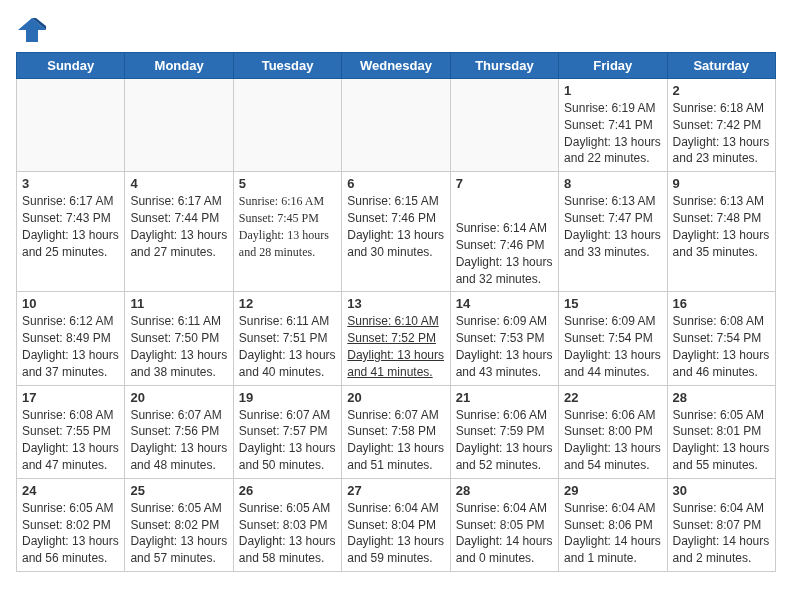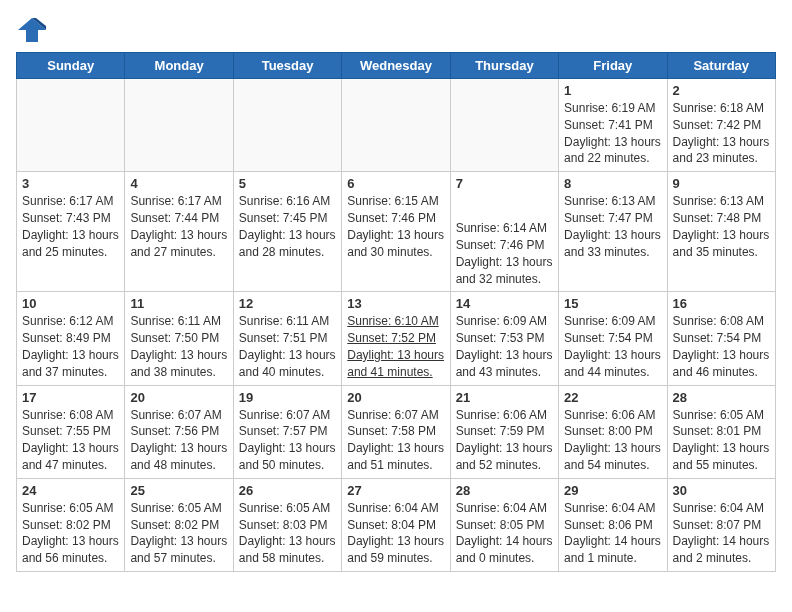--- a/index.html
+++ b/index.html
@@ -154,21 +154,21 @@
         </td>
         <td>
           <span class="day-number">4</span>
           <div class="day-info" style="white-space: pre-line;">Sunrise: 6:17 AM
 Sunset: 7:44 PM
 Daylight: 13 hours
 and 27 minutes.</div>
         </td>
         <td>
           <span class="day-number">5</span>
-          <div class="day-info" style="white-space: pre-line;">Sunrise: 6:16 AM
+          <div class="day-info" style="white-space: pre-line; font-family: Liberation Serif, serif;">Sunrise: 6:16 AM
 Sunset: 7:45 PM
 Daylight: 13 hours
 and 28 minutes.</div>
         </td>
         <td>
           <span class="day-number">6</span>
           <div class="day-info" style="white-space: pre-line;">Sunrise: 6:15 AM
 Sunset: 7:46 PM
 Daylight: 13 hours
 and 30 minutes.</div>

